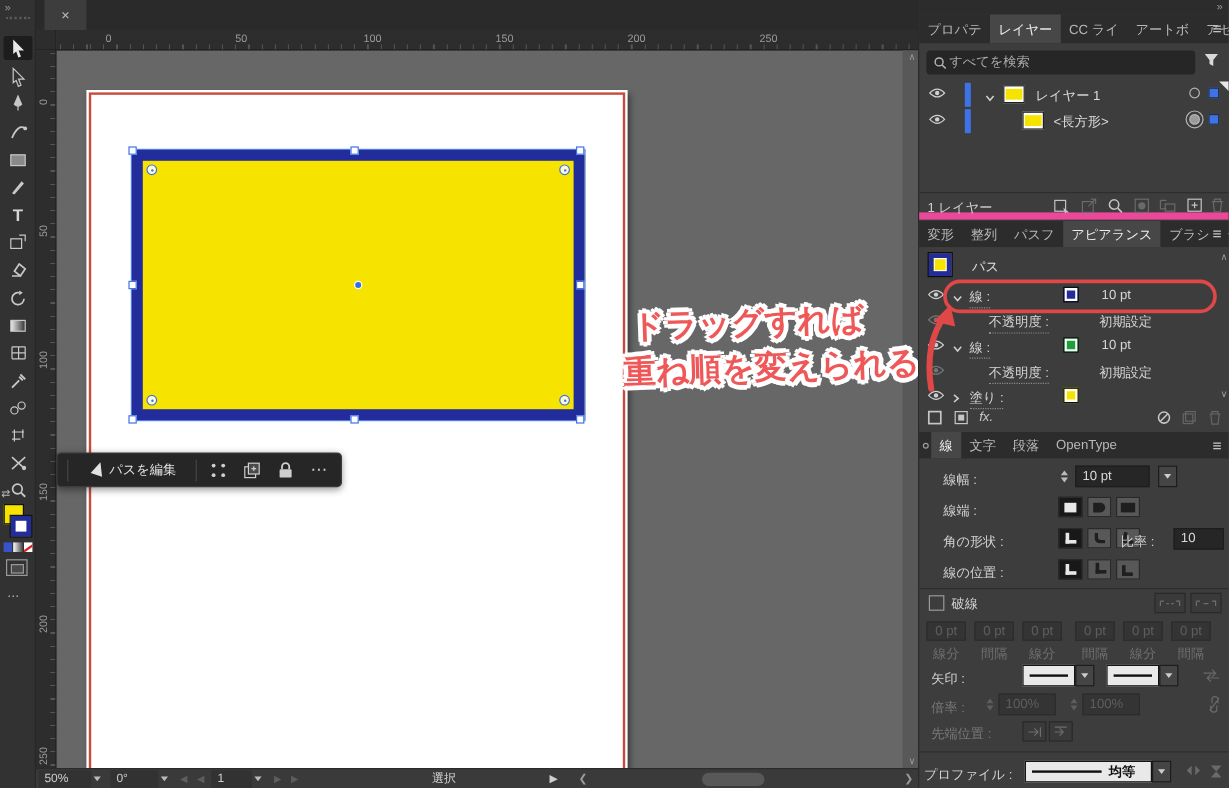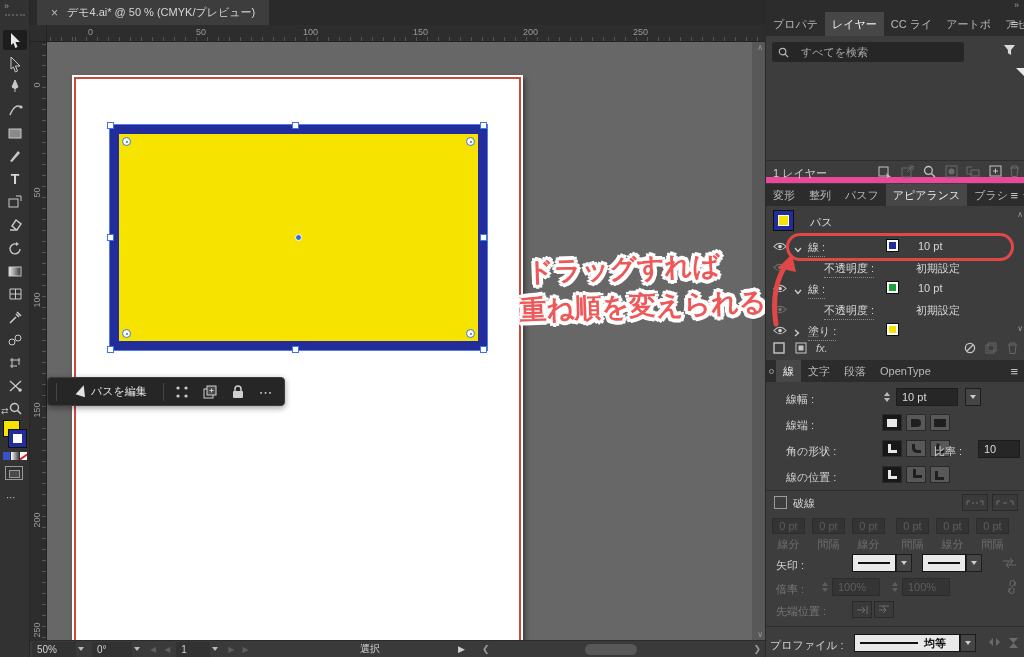--- a/index.html
+++ b/index.html
@@ -88,21 +88,21 @@
   .p-collapse { position:absolute; right:5px; top:0; color:#9a9a9a; font-size:9px; }
   .ptabs { position:absolute; left:0; width:100%; background:#2c2c2c; display:flex; align-items:stretch; color:#b9b9b9; }
   .ptabs .tab { padding:0 7px; display:flex; align-items:center; white-space:nowrap; }
   .ptabs .tab.active { background:#474747; color:#efefef; }
   .ptabs .menu { position:absolute; right:6px; top:50%; transform:translateY(-50%); color:#c3c3c3; font-size:13px; }
   .ptabs1 { top:12px; height:24px; }
   .ptabs2 { top:184px; height:22px; }
   .ptabs3 { top:360px; height:22px; }
   .tabdot { width:5px; height:5px; border:1px solid #9a9a9a; border-radius:50%; margin-right:4px; }
 
-  .searchbar { position:absolute; left:6px; top:42px; width:192px; height:20px; background:#262626; border-radius:3px; display:flex; align-items:center; padding:0 6px; gap:12px; }
+  .searchbar { position:absolute; left:6px; top:42px; width:224px; height:20px; background:#262626; border-radius:3px; display:flex; align-items:center; padding:0 6px; gap:2px; }
   .searchbar input { background:transparent; border:none; outline:none; color:#cfcfcf; font-size:11px; width:160px; font-family:inherit; }
   .searchbar input::placeholder { color:#a9a9a9; opacity:1; }
   .funnel { position:absolute; right:8px; top:44px; color:#d9d9d9; }
 
   .lrow { position:absolute; left:0; width:100%; height:22px; }
   .lrow .eye { position:absolute; left:8px; top:5px; color:#cfcfcf; }
   .lrow .selbar { position:absolute; left:38px; top:1px; width:5px; height:20px; background:#3e73e8; }
   .lrow .chev { position:absolute; left:55px; top:8px; }
   .lrow .thumb { position:absolute; top:3px; width:18px; height:15px; background:#fff; border:1px solid #1e1e1e; }
   .lrow .thumb::after { content:""; position:absolute; left:1px; top:2px; right:1px; bottom:2px; background:#f6e400; }
@@ -281,21 +281,20 @@
       <span class="mc-grad"></span>
       <span class="mc-none"></span>
     </div>
     <div class="draw-mode"></div>
     <div class="tb-more">⋯</div>
   </div>
 
   <div class="doctabs">
     <div class="doctab">
       <span class="close">×</span>
-      <span>デモ4.ai* @ 50 % (CMYK/プレビュー)</span>
     </div>
   </div>
 
   <div class="canvas">
     <div class="ruler-corner"></div>
     <div class="ruler-top">
       <span class="rnum" style="left:41px">0</span>
       <span class="rnum" style="left:149px">50</span>
       <span class="rnum" style="left:256px">100</span>
       <span class="rnum" style="left:366px">150</span>
@@ -420,21 +419,52 @@
           <path d="M7.8 7.8 L11 11" stroke="#b5b5b5" stroke-width="1.4"></path>
         </svg>
       <input type="text" placeholder="すべてを検索" style="">
     </div>
     <span class="funnel">
       <svg width="13" height="12" viewBox="0 0 14 13">
           <path d="M1 1 H13 L8.7 6.5 V12 L5.3 10 V6.5 Z" fill="#d9d9d9"></path>
         </svg>
     </span>
 
+    <div class="lrow" style="top:68px">
+      <span class="eye">
+        <svg width="14" height="9" viewBox="0 0 16 10">
+            <path d="M1 5 Q8 -2.5 15 5 Q8 12.5 1 5 Z" fill="none" stroke="currentColor" stroke-width="1.2"></path>
+            <circle cx="8" cy="5" r="2.1" fill="currentColor"></circle>
+          </svg>
+      </span>
+      <span class="selbar"></span>
+      <span class="chev">
+        <svg width="8" height="6" viewBox="0 0 8 6">
+            <path d="M1 1 L4 4.5 L7 1" fill="none" stroke="#cfcfcf" stroke-width="1.3"></path>
+          </svg>
+      </span>
+      <span class="thumb" style="left:70px"></span>
+      <span class="lname" style="left:97px">レイヤー 1</span>
+      <span class="target"></span>
+      <span class="selsq"></span>
+    </div>
     <div class="corner-flag"></div>
+    <div class="lrow" style="top:90px">
+      <span class="eye">
+        <svg width="14" height="9" viewBox="0 0 16 10">
+            <path d="M1 5 Q8 -2.5 15 5 Q8 12.5 1 5 Z" fill="none" stroke="currentColor" stroke-width="1.2"></path>
+            <circle cx="8" cy="5" r="2.1" fill="currentColor"></circle>
+          </svg>
+      </span>
+      <span class="selbar"></span>
+      <span class="thumb" style="left:86px"></span>
+      <span class="lname" style="left:112px">&lt;長方形&gt;</span>
+      <span class="target sel"></span>
+      <span class="selsq"></span>
+    </div>
 
     <div class="layercount">
       <span class="cnt">1 レイヤー</span>
       <span class="lc-ico" style="right:132px">
         <svg width="14" height="13" viewBox="0 0 14 13">
             <rect x="1" y="2" width="9" height="9" fill="none" stroke="currentColor"></rect>
             <path d="M8 8 L13 12 L10.5 12 L9.5 13 Z" fill="currentColor"></path>
           </svg>
       </span>
       <span class="lc-ico dim" style="right:110px">

